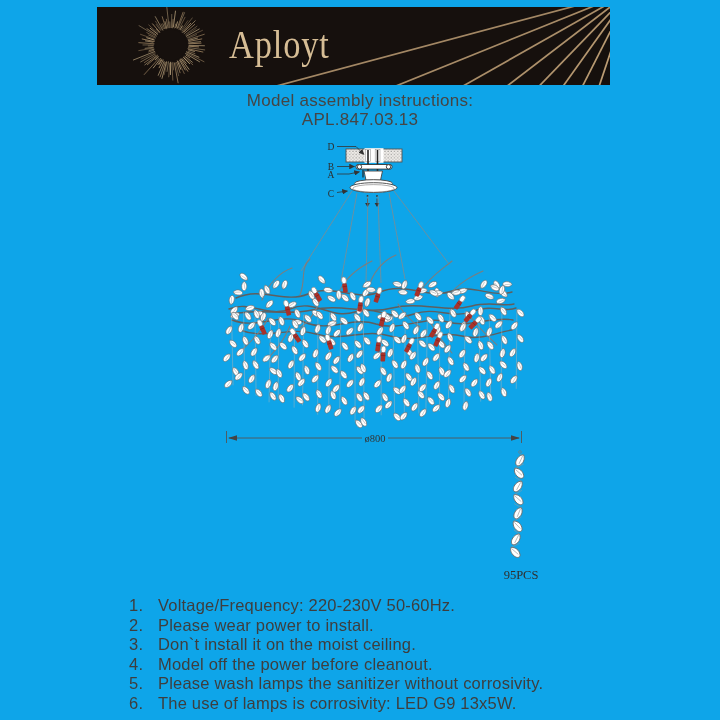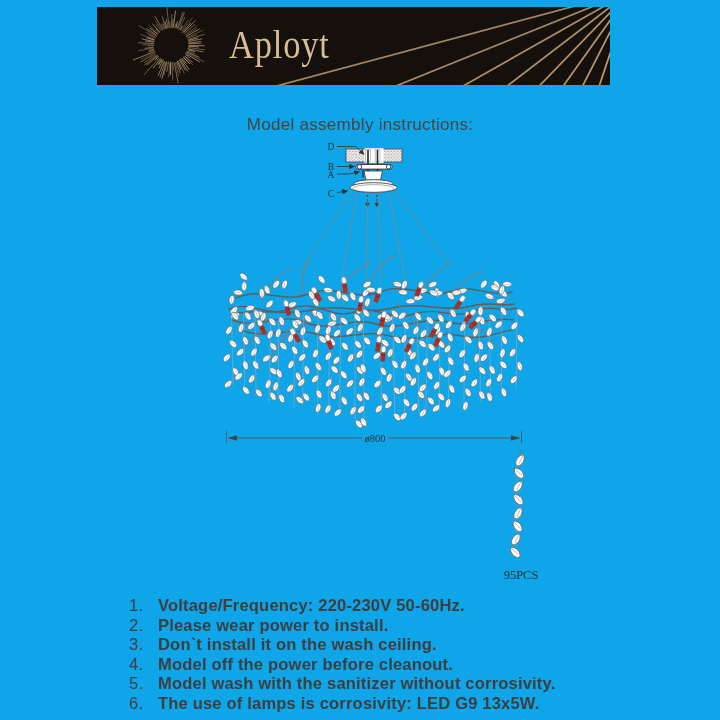--- a/index.html
+++ b/index.html
@@ -5,33 +5,33 @@
   html,body{margin:0;padding:0;background:#ffffff;}
   .page{position:relative;width:720px;height:720px;background:#0ea5e9;overflow:hidden;
         font-family:"Liberation Sans",sans-serif;}
   
   .banner{position:absolute;left:97px;top:7px;width:513px;height:78px;background:#16100d;overflow:hidden;}
   .banner svg{position:absolute;left:0;top:0;}
   .brand-name{position:absolute;left:132px;top:14px;font-family:"Liberation Serif",serif;
         font-size:40px;font-weight:400;color:#d6bd95;letter-spacing:1px;
         transform:scaleX(.86);transform-origin:left top;white-space:nowrap;}
   
-  .title-block{position:absolute;left:0;top:116px;width:720px;text-align:center;color:#454545;}
+  .title-block{position:absolute;left:0;top:92px;width:720px;text-align:center;color:#454545;}
   .title-line{font-size:17px;line-height:18.5px;letter-spacing:.3px;}
   
   .diagram{position:absolute;left:0;top:0;width:720px;height:720px;}
   .slabel{font:9.5px "Liberation Serif",serif;fill:#2e2e2e;}
   .dimtext{font:10.5px "Liberation Serif",serif;fill:#333;}
   .pcstext{font:12.5px "Liberation Serif",serif;fill:#2f2f2f;}
   
   .instructions{position:absolute;left:129px;top:596px;margin:0;padding:0;list-style:none;
         color:#3e3e3e;font-size:16.5px;line-height:19.6px;letter-spacing:.2px;}
   .instructions li{display:flex;}
   .instructions .num{width:29px;flex:0 0 29px;}
-  .instructions .txt{white-space:nowrap;font-weight:bold;}
+  .instructions .txt{white-space:nowrap;}
 </style>
 </head>
 <body>
 
 <div class="page">
 
   <div class="banner">
     <svg id="bannerArt" width="513" height="78" viewBox="0 0 513 78">
       <g id="starburst">
           <line x1="91.74710877842523" y1="38.39800132774653" x2="107.85436362013947" y2="38.759226859938416" stroke="#e3c89b" stroke-width="0.7" opacity="0.79"></line>
@@ -142,20 +142,21 @@
           <line x1="534" y1="-16" x2="159.74705074584313" y2="195.74213084449087" stroke="#c9a87c" stroke-width="1.7" opacity="0.83"></line>
           <line x1="534" y1="-16" x2="135.31094253628146" y2="145.08083516884227" stroke="#c9a87c" stroke-width="1.7" opacity="0.8099999999999999"></line>
           <line x1="534" y1="-16" x2="118.65189469570066" y2="95.29218939408403" stroke="#c9a87c" stroke-width="1.7" opacity="0.7899999999999999"></line>
         </g>
     </svg>
     <span class="brand-name">Aployt</span>
   </div>
 
   <div class="title-block">
     <div class="title-line">Model assembly instructions:</div>
+    <div class="title-line">APL.847.03.13</div>
   </div>
 
   <svg class="diagram" id="diag" viewBox="0 0 720 720">
     <defs>
       <pattern id="stipple" width="3.2" height="3.2" patternUnits="userSpaceOnUse">
         <rect width="3.2" height="3.2" fill="#efece8"></rect>
         <circle cx="0.9" cy="1" r="0.55" fill="#6e6e6e"></circle>
         <circle cx="2.4" cy="2.5" r="0.45" fill="#9a9a9a"></circle>
       </pattern>
       <marker id="arr" viewBox="0 0 8 8" refX="7.5" refY="4" markerWidth="7" markerHeight="7" orient="auto">
@@ -620,28 +621,28 @@
     <li>
         <span class="num">1.</span>
         <span class="txt">Voltage/Frequency: 220-230V 50-60Hz.</span>
       </li>
     <li>
         <span class="num">2.</span>
         <span class="txt">Please wear power to install.</span>
       </li>
     <li>
         <span class="num">3.</span>
-        <span class="txt">Don`t install it on the wash ceiling.</span>
+        <span class="txt">Don`t install it on the moist ceiling.</span>
       </li>
     <li>
         <span class="num">4.</span>
         <span class="txt">Model off the power before cleanout.</span>
       </li>
     <li>
         <span class="num">5.</span>
-        <span class="txt">Model wash with the sanitizer without corrosivity.</span>
+        <span class="txt">Please wash lamps the sanitizer without corrosivity.</span>
       </li>
     <li>
         <span class="num">6.</span>
         <span class="txt">The use of lamps is corrosivity: LED G9 13x5W.</span>
       </li>
   </ol>
 </div>
 
 </body></html>

